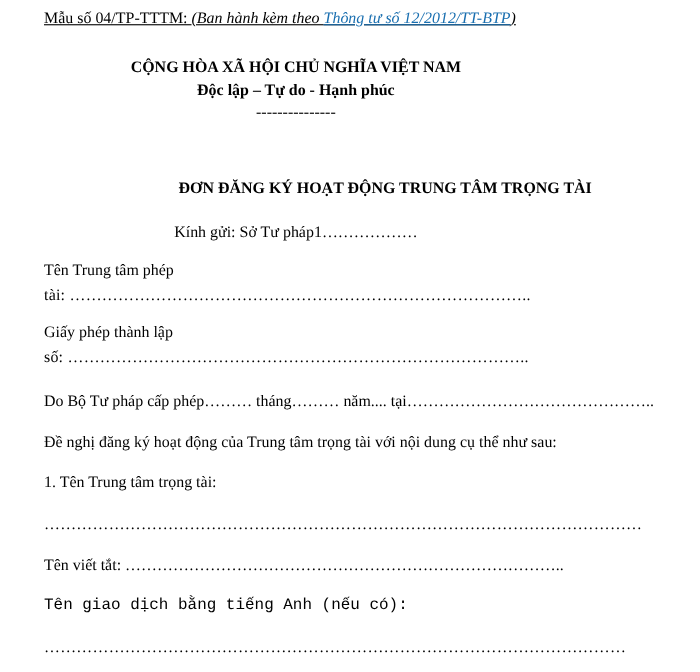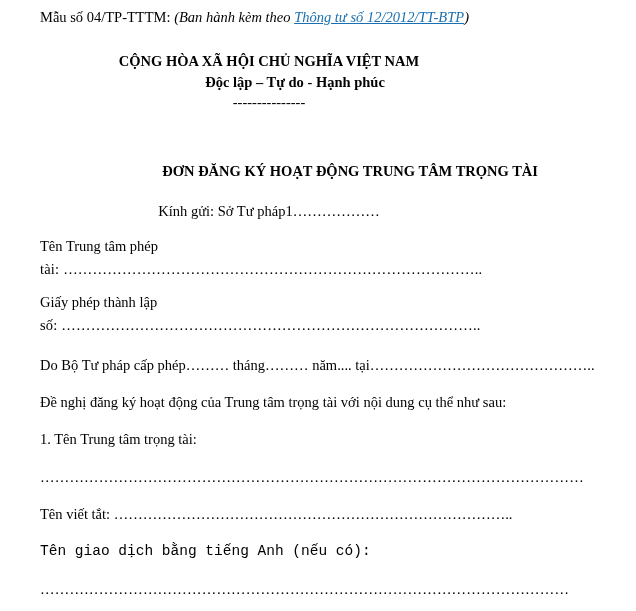--- a/index.html
+++ b/index.html
@@ -34,26 +34,26 @@
       cursor: pointer;
     }
     .left40 { left: 40px; }
     .dots { letter-spacing: 0.2px; text-align: center; }
   </style>
 </head>
 <body>
 
 <div>
 
-  <div class="line left40" style="top:8px;">
+  <div class="line left40" style="top:8px;text-decoration:underline;">
     <span>Mẫu số 04/TP-TTTM: </span><span class="italic">(Ban hành kèm theo </span><span class="italic link">Thông tư số 12/2012/TT-BTP</span><span class="italic">)</span>
   </div>
 
   <div class="line center bold" style="top:52px;">CỘNG HÒA XÃ HỘI CHỦ NGHĨA VIỆT NAM</div>
-  <div class="line center bold" style="top:73px;padding-left:26px;">Độc lập – Tự do - Hạnh phúc</div>
+  <div class="line center bold" style="top:73px;">Độc lập – Tự do - Hạnh phúc</div>
   <div class="line center" style="top:93px;">---------------</div>
 
   <div class="line center bold" style="top:162px;text-align:right;">ĐƠN ĐĂNG KÝ HOẠT ĐỘNG TRUNG TÂM TRỌNG TÀI</div>
 
   <div class="line center" style="top:202px;">Kính gửi: Sở Tư pháp1………………</div>
 
   <div class="line left40" style="top:237px;">Tên Trung tâm phép</div>
   <div class="line left40 dots" style="top:260px;">tài: …………………………………………………………………………..</div>
 
   <div class="line left40" style="top:293px;">Giấy phép thành lập</div>

